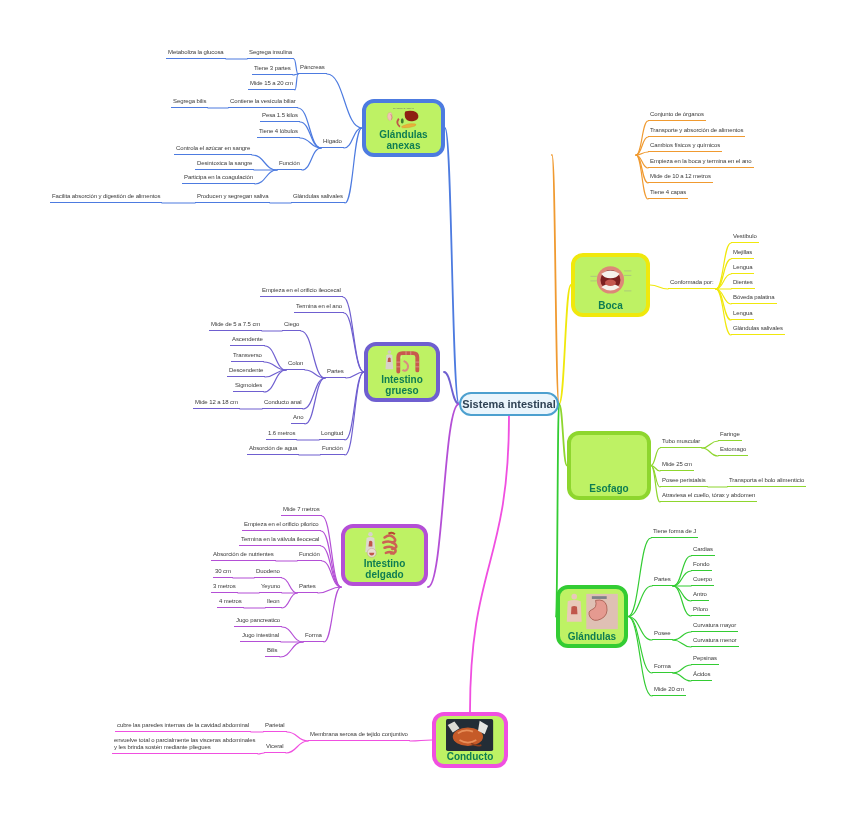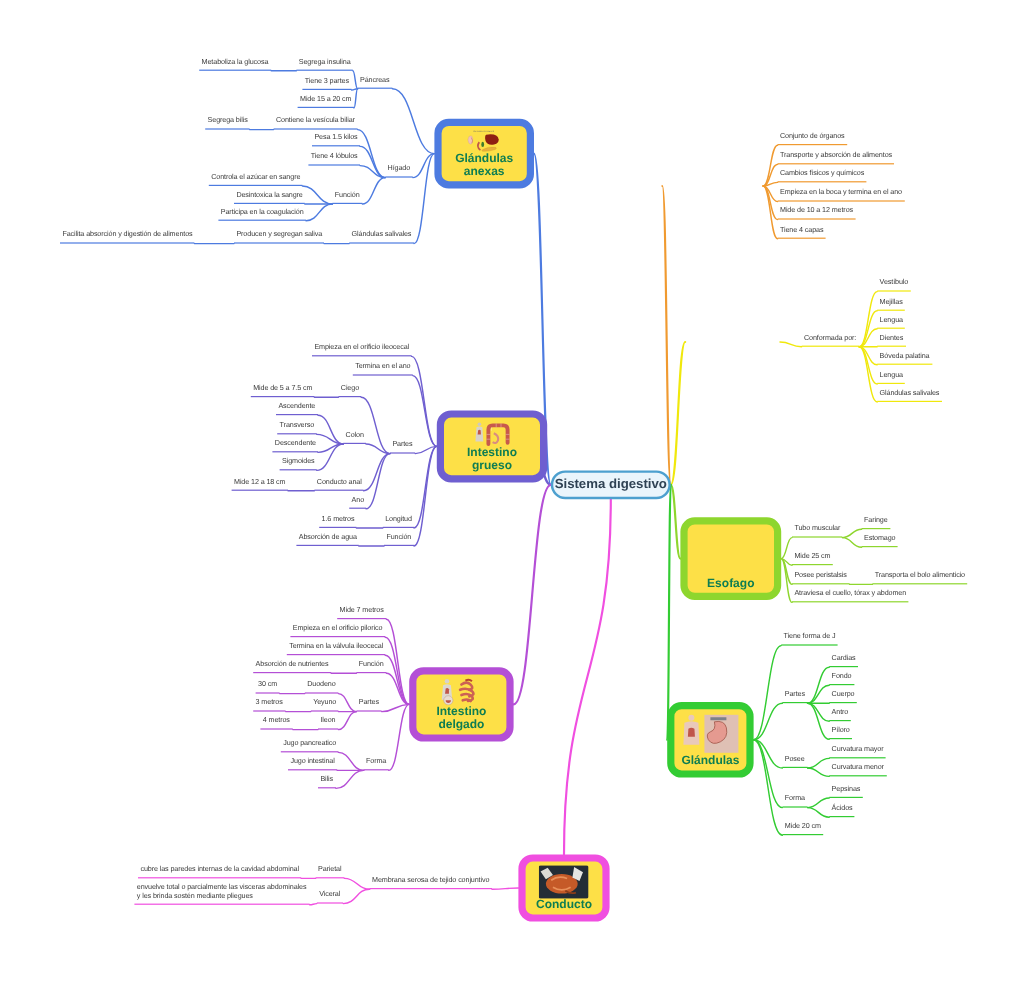--- a/index.html
+++ b/index.html
@@ -2,21 +2,21 @@
 <html><head>
 <meta charset="utf-8">
 <style>
   html,body{margin:0;padding:0;background:#fff;}
   #stage{position:relative;width:848px;height:818px;background:#fff;overflow:hidden;
          font-family:"Liberation Sans",sans-serif;}
   #edge-layer{position:absolute;left:0;top:0;width:848px;height:818px;pointer-events:none;}
   .lbl{position:absolute;font-size:6px;line-height:7px;letter-spacing:-0.1px;color:#3b3b3b;
        padding:1px 2px 2px;border-bottom:1.5px solid #999;white-space:nowrap;z-index:2;}
   .lbl.wrap{white-space:normal;}
-  .topic{position:absolute;background:#fde047;border:6px solid #ec4899;border-radius:12px;
+  .topic{position:absolute;background:#bef264;border:4px solid #ec4899;border-radius:12px;
          box-sizing:border-box;display:flex;flex-direction:column;align-items:center;
          justify-content:flex-end;padding:3px 3px 2px;z-index:3;}
   .node-img{flex:1;width:100%;display:flex;align-items:center;justify-content:center;overflow:hidden;}
   .node-img svg{max-width:100%;max-height:100%;}
   .topic-label{font-size:10px;font-weight:bold;color:#0e7d52;text-align:center;line-height:11px;}
   .center-node{position:absolute;background:#eaf5fc;border:2px solid #4da0cf;border-radius:13px;
          box-sizing:border-box;display:flex;align-items:center;justify-content:center;
          font-size:11px;font-weight:bold;color:#2f4254;z-index:3;}
   .cap{font-family:"Liberation Sans",sans-serif;font-size:3.5px;fill:#666;text-anchor:middle;}
 </style>
@@ -118,38 +118,51 @@
       <path d="M324,642 C332.5,642 332.5,587 341,587" fill="none" stroke="#b44fd6" stroke-width="1.2" stroke-linecap="round"></path>
       <path d="M428,587 C443.5,587 443.5,404 459,404" fill="none" stroke="#b44fd6" stroke-width="1.8" stroke-linecap="round"></path>
       <path d="M251,732 C257,732 257,732 263,732" fill="none" stroke="#f04fe0" stroke-width="1.2" stroke-linecap="round"></path>
       <path d="M287,732 C297.5,732 297.5,741 308,741" fill="none" stroke="#f04fe0" stroke-width="1.2" stroke-linecap="round"></path>
       <path d="M258,754 C261,754 261,753 264,753" fill="none" stroke="#f04fe0" stroke-width="1.2" stroke-linecap="round"></path>
       <path d="M286,753 C297,753 297,741 308,741" fill="none" stroke="#f04fe0" stroke-width="1.2" stroke-linecap="round"></path>
       <path d="M410,741 C421,741 421,740 432,740" fill="none" stroke="#f04fe0" stroke-width="1.2" stroke-linecap="round"></path>
       <path d="M470,712 C470,564 509,564 509,416" fill="none" stroke="#f04fe0" stroke-width="1.8" stroke-linecap="round"></path>
     </svg>
 
-  <div class="center-node" style="left: 459px; top: 392px; width: 100px; height: 24px;">Sistema digestivo</div>
+  <div class="center-node" style="left: 459px; top: 392px; width: 100px; height: 24px;">Sistema intestinal</div>
 
   <div class="topic" style="left: 362px; top: 99px; width: 83px; height: 58px; border-color: rgb(77, 123, 224);">
     <div class="node-img">
       <svg viewBox="0 0 64 40">
         <text class="cap" x="32" y="5">GLANDULAS ANEXAS</text>
         <path d="M6,12 Q2,18 6,24 Q10,28 12,22 Q14,14 10,11 Z" fill="#f2c4b4" stroke="#c89a88" stroke-width="0.5"></path>
         <path d="M10,14 q4,6 1,10" fill="none" stroke="#b85a50" stroke-width="0.8"></path>
         <path d="M36,9 q20,-3 22,8 q1,7 -8,9 q-12,2 -15,-6 q-2,-9 1,-11 z" fill="#8e1f12"></path>
         <ellipse cx="30" cy="26" rx="2.5" ry="4.5" fill="#3f7d2c"></ellipse>
         <path d="M24,22 q-6,8 2,14" fill="none" stroke="#c0564a" stroke-width="3"></path>
         <path d="M30,35 q10,-6 22,-4 q4,1 0,4 q-12,4 -22,3 q-3,-1 0,-3 z" fill="#e8b13c" stroke="#c78f20" stroke-width="0.5"></path>
       </svg>
     </div>
     <div class="topic-label">Glándulas anexas</div>
   </div>
 
 
+  <div class="topic" style="left: 571px; top: 253px; width: 79px; height: 64px; border-color: rgb(240, 232, 12);">
+    <div class="node-img">
+      <svg viewBox="0 0 56 44">
+        <ellipse cx="28" cy="22" rx="15" ry="15" fill="#dd8878"></ellipse>
+        <ellipse cx="28" cy="22" rx="11" ry="11" fill="#7c2020"></ellipse>
+        <path d="M18,15 q10,-7 20,0 q-3,5 -10,5 q-7,0 -10,-5 z" fill="#f5f2ec"></path>
+        <path d="M18,30 q10,7 20,0 q-4,-4 -10,-4 q-6,0 -10,4 z" fill="#f5f2ec"></path>
+        <ellipse cx="28" cy="25" rx="6" ry="3.5" fill="#c4574e"></ellipse>
+        <path d="M6,18 h7 M6,23 h7 M43,12 h8 M43,17 h8 M43,34 h8" stroke="#999" stroke-width="0.5"></path>
+      </svg>
+    </div>
+    <div class="topic-label">Boca</div>
+  </div>
 
   <div class="topic" style="left: 567px; top: 431px; width: 84px; height: 69px; border-color: rgb(142, 214, 46); gap: 44px;">
     <div class="node-img">
       <svg viewBox="0 0 56 50">
         <circle cx="27" cy="8" r="5" fill="#f0ddd0"></circle>
         <path d="M13,17 q14,-6 28,0 l4,31 h-36 z" fill="#f2e2d6"></path>
         <path d="M27,10 q-1,14 0,26" stroke="#c0392b" stroke-width="2.5" fill="none"></path>
         <path d="M27,34 q8,2 6,8 q-2,5 -8,3 q-5,-2 -2,-8" fill="#b03a28"></path>
         <path d="M8,20 h10 M42,40 h9" stroke="#999" stroke-width="0.5"></path>
       </svg>
@@ -164,35 +177,35 @@
         <path d="M4,10 q7,-3 14,0 l1,22 h-16 z" fill="#e9c9ba"></path>
         <path d="M8,16 q3,-2 6,0 l0.5,8 h-7 z" fill="#c0564a"></path>
         <rect x="24" y="2" width="34" height="38" fill="#dfc0b4"></rect>
         <path d="M30,6 h16" stroke="#7d8088" stroke-width="3"></path>
         <path d="M34,9 q10,-2 12,6 q2,10 -6,14 q-8,4 -12,-2 q-3,-6 2,-8 q6,-2 4,-10" fill="#e59a90" stroke="#9e5448" stroke-width="0.8"></path>
       </svg>
     </div>
     <div class="topic-label">Glándulas</div>
   </div>
 
-  <div class="topic" style="left: 364px; top: 342px; width: 92px; height: 60px; border-color: rgb(111, 95, 208);">
+  <div class="topic" style="left: 364px; top: 342px; width: 76px; height: 60px; border-color: rgb(111, 95, 208);">
     <div class="node-img">
       <svg viewBox="0 0 60 42">
         <circle cx="9" cy="5" r="3" fill="#cfc9c2"></circle>
         <path d="M4,10 q5,-2 10,0 l1.5,24 h-13 z" fill="#d8d2ca"></path>
         <path d="M7,15 q2.5,-1.5 4,0 l0.5,7 h-5.5 z" fill="#c0564a"></path>
         <path d="M24,38 V14 Q24,7 31,7 H49 Q56,7 56,14 V36" fill="none" stroke="#c75a4c" stroke-width="6.5" stroke-linecap="round"></path>
         <path d="M33,20 q9,4 7,12 q-3,7 -9,3" fill="none" stroke="#d98d80" stroke-width="3.5"></path>
         <path d="M21,30 h6 M21,22 h6 M29,10 v6 M37,4 v6 M45,4 v6 M53,22 h6 M53,30 h6" stroke="#fff" stroke-width="0.8" opacity="0.7"></path>
       </svg>
     </div>
     <div class="topic-label">Intestino grueso</div>
   </div>
 
-  <div class="topic" style="left: 341px; top: 556px; width: 87px; height: 62px; border-color: rgb(180, 79, 214);">
+  <div class="topic" style="left: 341px; top: 524px; width: 87px; height: 62px; border-color: rgb(180, 79, 214);">
     <div class="node-img">
       <svg viewBox="0 0 64 42">
         <circle cx="10" cy="5" r="3.5" fill="#d8d3cc"></circle>
         <path d="M4,11 q6,-3 12,0 l2,22 h-16 z" fill="#ddd8d0"></path>
         <path d="M8,16 q3,-2 5,1 l0,7 h-6 z" fill="#c0564a"></path>
         <circle cx="12" cy="34" r="7" fill="#e8ddd2" stroke="#bb9988" stroke-width="0.7"></circle>
         <path d="M8,34 a4,4 0 1,0 8,0 z" fill="#c0564a"></path>
         <g stroke="#cc6254" stroke-width="4" fill="none" stroke-linecap="round">
           <path d="M32,10 q8,-6 14,0 q6,6 -2,8"></path>
           <path d="M30,18 q10,-4 18,2 q6,6 -4,8"></path>

